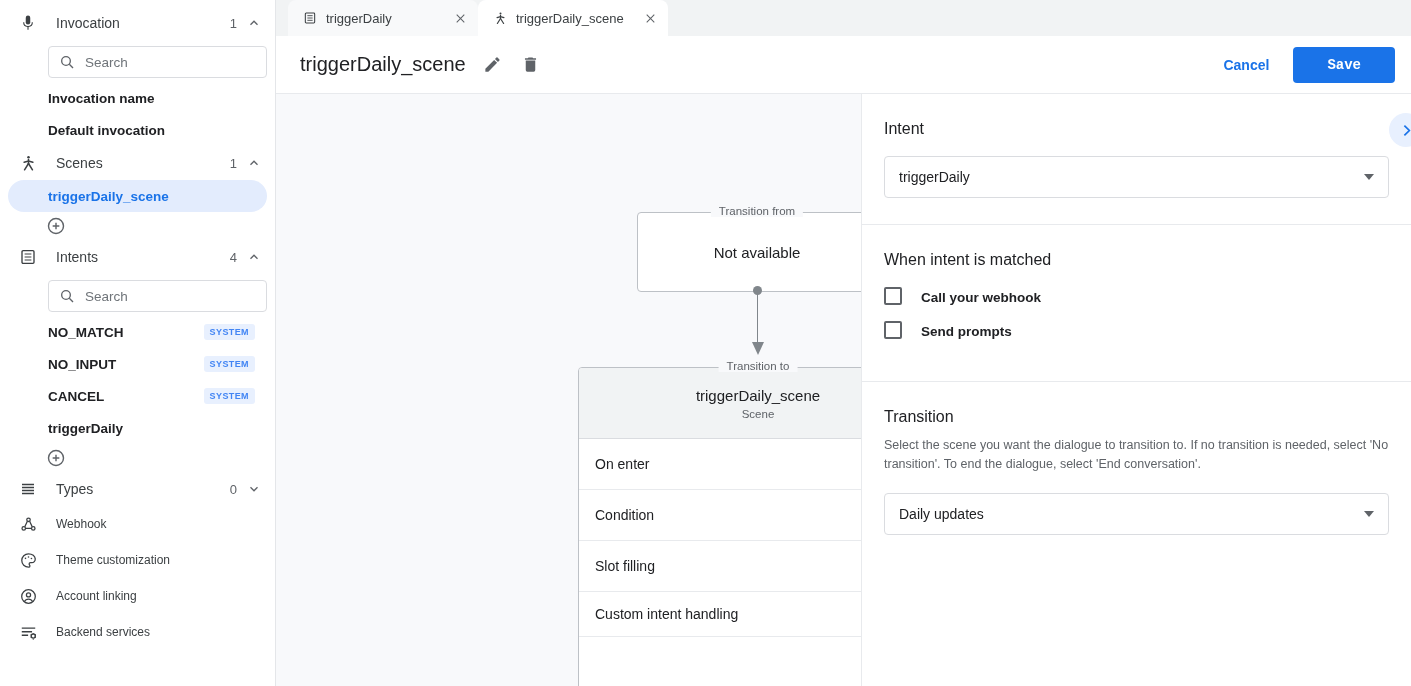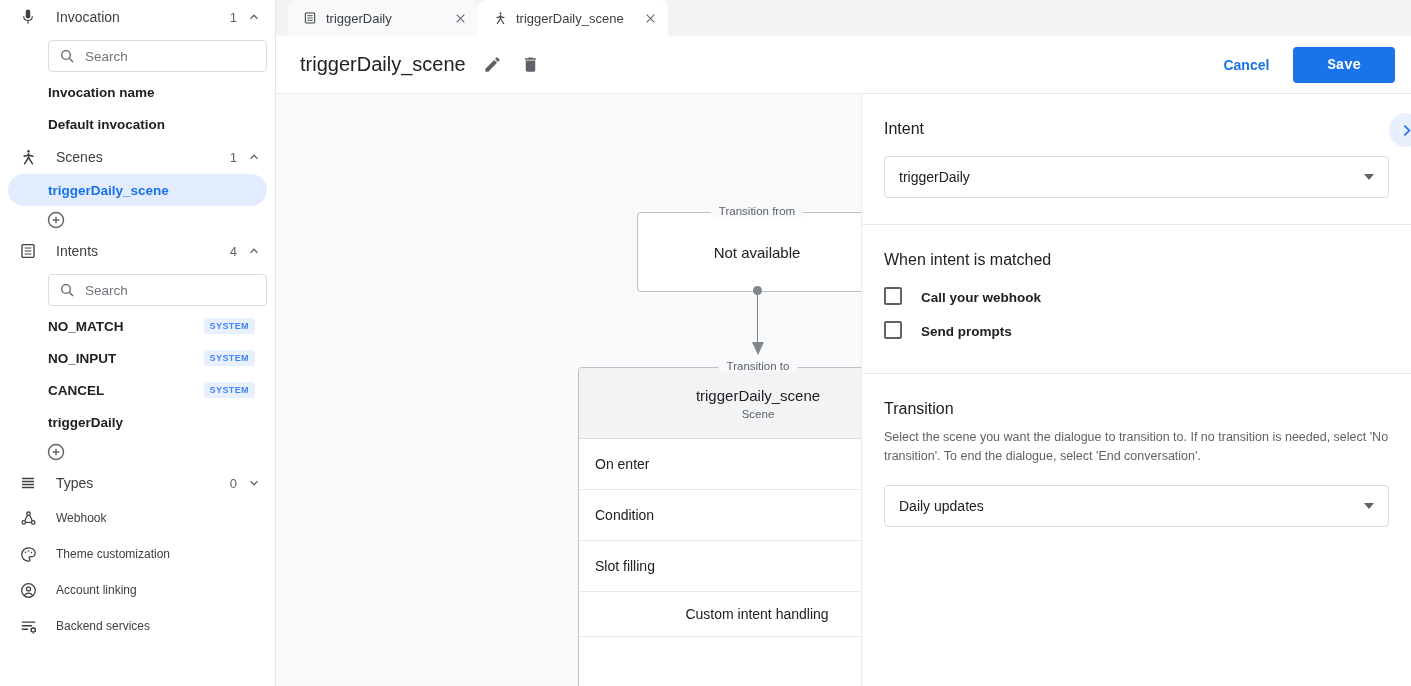--- a/index.html
+++ b/index.html
@@ -10,20 +10,21 @@
     overflow: hidden;
     color: #202124;
   }
   .app { position: relative; width: 1411px; height: 686px; display: flex; }
 
   
   .sidebar {
     width: 276px; height: 686px; flex: 0 0 276px;
     background: #ffffff;
     border-right: 1px solid #e4e6e9;
+    padding-top: 6px;
     overflow: hidden;
     position: relative;
   }
   .nav-group-head {
     display: flex; align-items: center;
     height: 34px; padding: 0 14px 0 16px;
     cursor: pointer; user-select: none;
   }
   .nav-group-head .gicon { width: 24px; height: 24px; flex: 0 0 24px; display:flex; align-items:center; justify-content:center; color:#3c4043; }
   .nav-group-head .glabel { margin-left: 16px; font-size: 14px; color: #3c4043; flex: 1; }
@@ -139,21 +140,21 @@
   }
   .scene-head .sname { font-size: 15px; color: #202124; }
   .scene-head .ssub { font-size: 11.5px; color: #5f6368; margin-top: 4px; }
   .scene-row {
     display: flex; align-items: center;
     padding: 0 18px 0 16px; height: 51px;
     border-bottom: 1px solid #e8eaed; font-size: 14px; color: #202124;
   }
   .scene-row .rlabel { flex: 1; }
   .scene-section { border-bottom: 1px solid #e8eaed; }
-  .scene-section .scene-row { border-bottom: none; height: 44px; text-align: center; }
+  .scene-section .scene-row { border-bottom: none; height: 44px; }
   .handler-chip {
     margin: 0 16px 12px 16px;
     border: 1px solid #1a73e8; background: #e8f0fe; border-radius: 4px;
     height: 42px; display: flex; align-items: center;
     padding-left: 16px; font-size: 13.5px; color: #202124; cursor: pointer;
   }
 
   .edge-dot { position:absolute; width: 9px; height: 9px; border-radius: 50%; background:#80868b; }
   .edge-line { position:absolute; background:#80868b; }
 
@@ -171,21 +172,21 @@
     height: 42px; border: 1px solid #dadce0; border-radius: 4px;
     display: flex; align-items: center; padding: 0 14px;
     font-size: 14px; color: #202124; cursor: pointer; background:#fff;
   }
   .select .sval { flex: 1; }
   .select .caret {
     width: 0; height: 0; border-left: 5px solid transparent;
     border-right: 5px solid transparent; border-top: 6px solid #5f6368;
   }
   .checkrow { display: flex; align-items: flex-end; margin-bottom: 16px; cursor: pointer; }
-  .checkrow:last-child { margin-bottom: 8px; }
+  .checkrow:last-child { margin-bottom: 16px; }
   .cbox { width: 18px; height: 18px; border: 2px solid #5f6368; border-radius: 2px; flex:0 0 18px; }
   .clabel { margin-left: 19px; font-size: 13.5px; font-weight: bold; color: #202124; }
 
   .expander {
     position: absolute; right: -12px; top: 19px;
     width: 34px; height: 34px; border-radius: 17px;
     background: #e8f0fe; display: flex; align-items: center;
     justify-content: center; color: #1a73e8; cursor: pointer;
   }
 </style>

